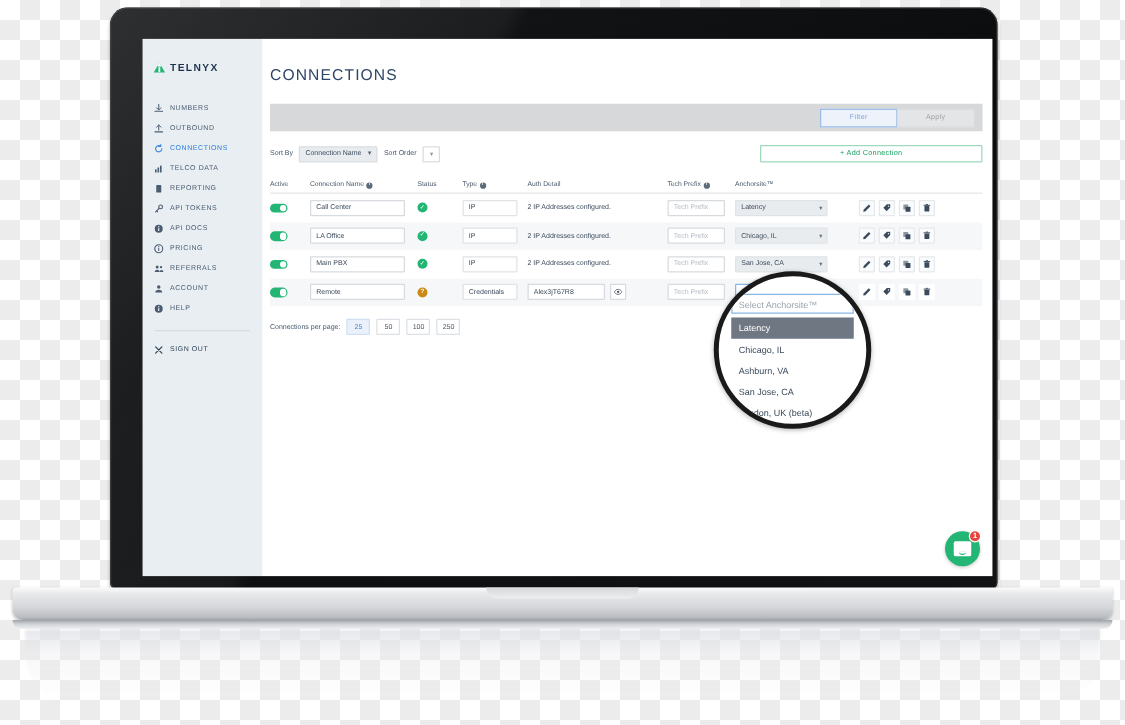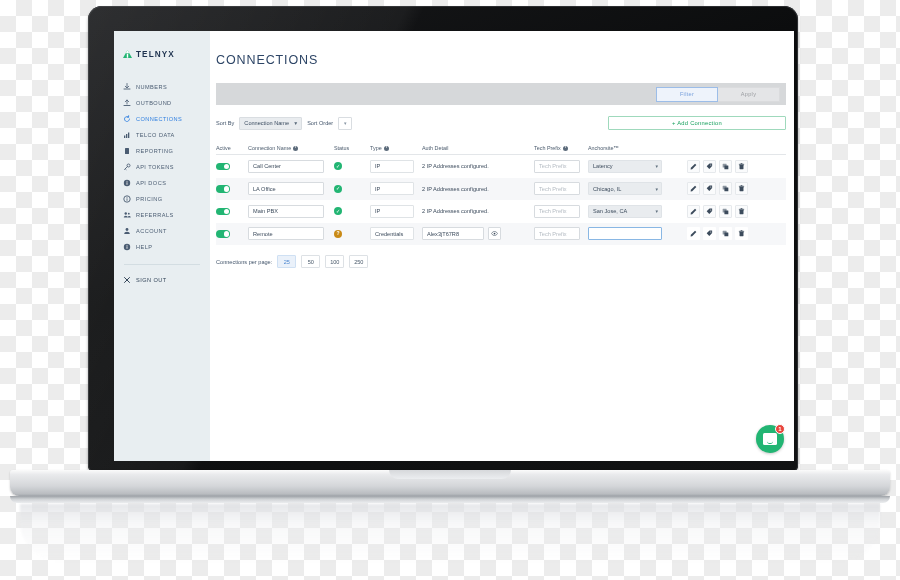--- a/index.html
+++ b/index.html
@@ -708,20 +708,32 @@
         </div>
 
         <div class="chat">
           <div class="chat-ico"></div>
           <div class="chat-badge">1</div>
         </div>
 
       </section>
     </div>
 
+    <div class="magnifier">
+      <div class="mag-inner">
+        <div class="mag-search">Select Anchorsite™</div>
+        <ul class="mag-list">
+          <li class="mag-opt hl">Latency</li>
+          <li class="mag-opt">Chicago, IL</li>
+          <li class="mag-opt">Ashburn, VA</li>
+          <li class="mag-opt">San Jose, CA</li>
+          <li class="mag-opt">London, UK (beta)</li>
+        </ul>
+      </div>
+    </div>
   </div>
 
   <div class="base">
     <div class="base-notch"></div>
   </div>
   <div class="base-lip"></div>
   <div class="reflection"></div>
 </div>
 
 </body></html>

